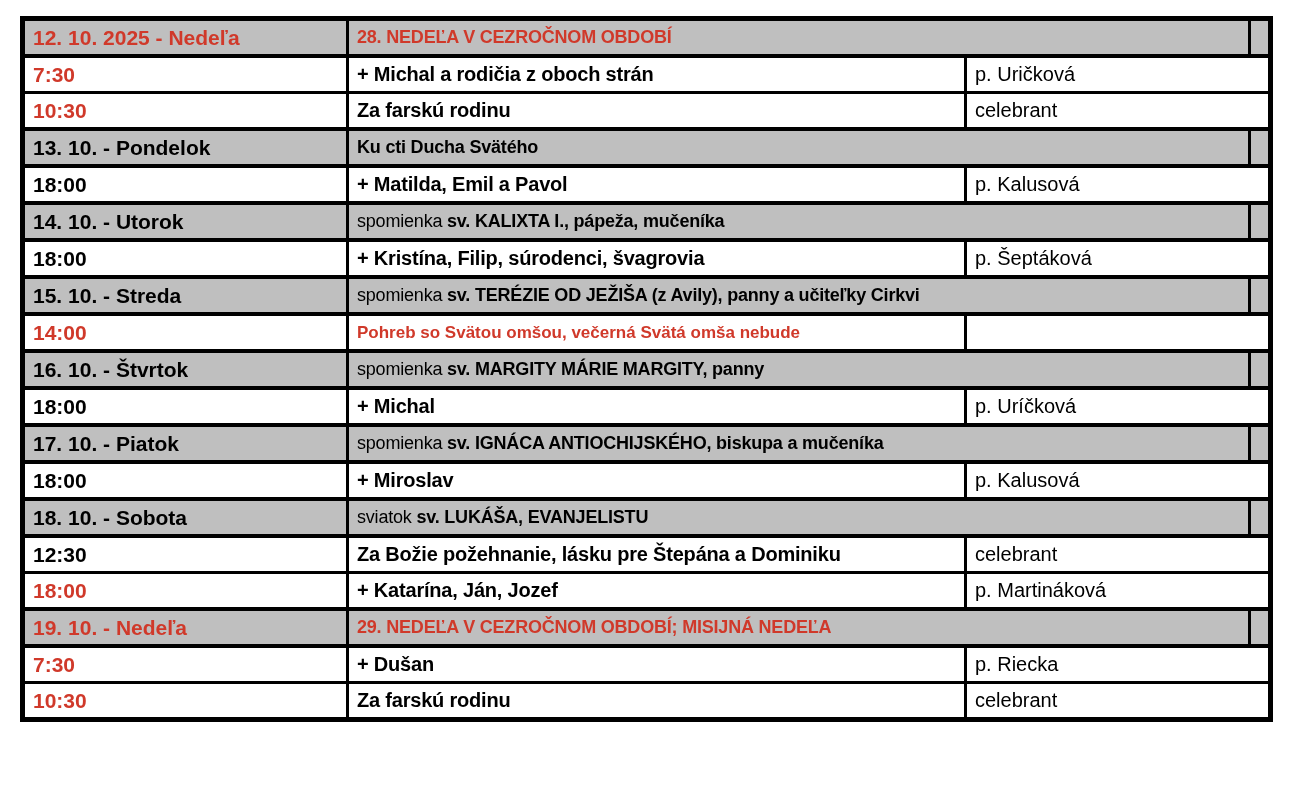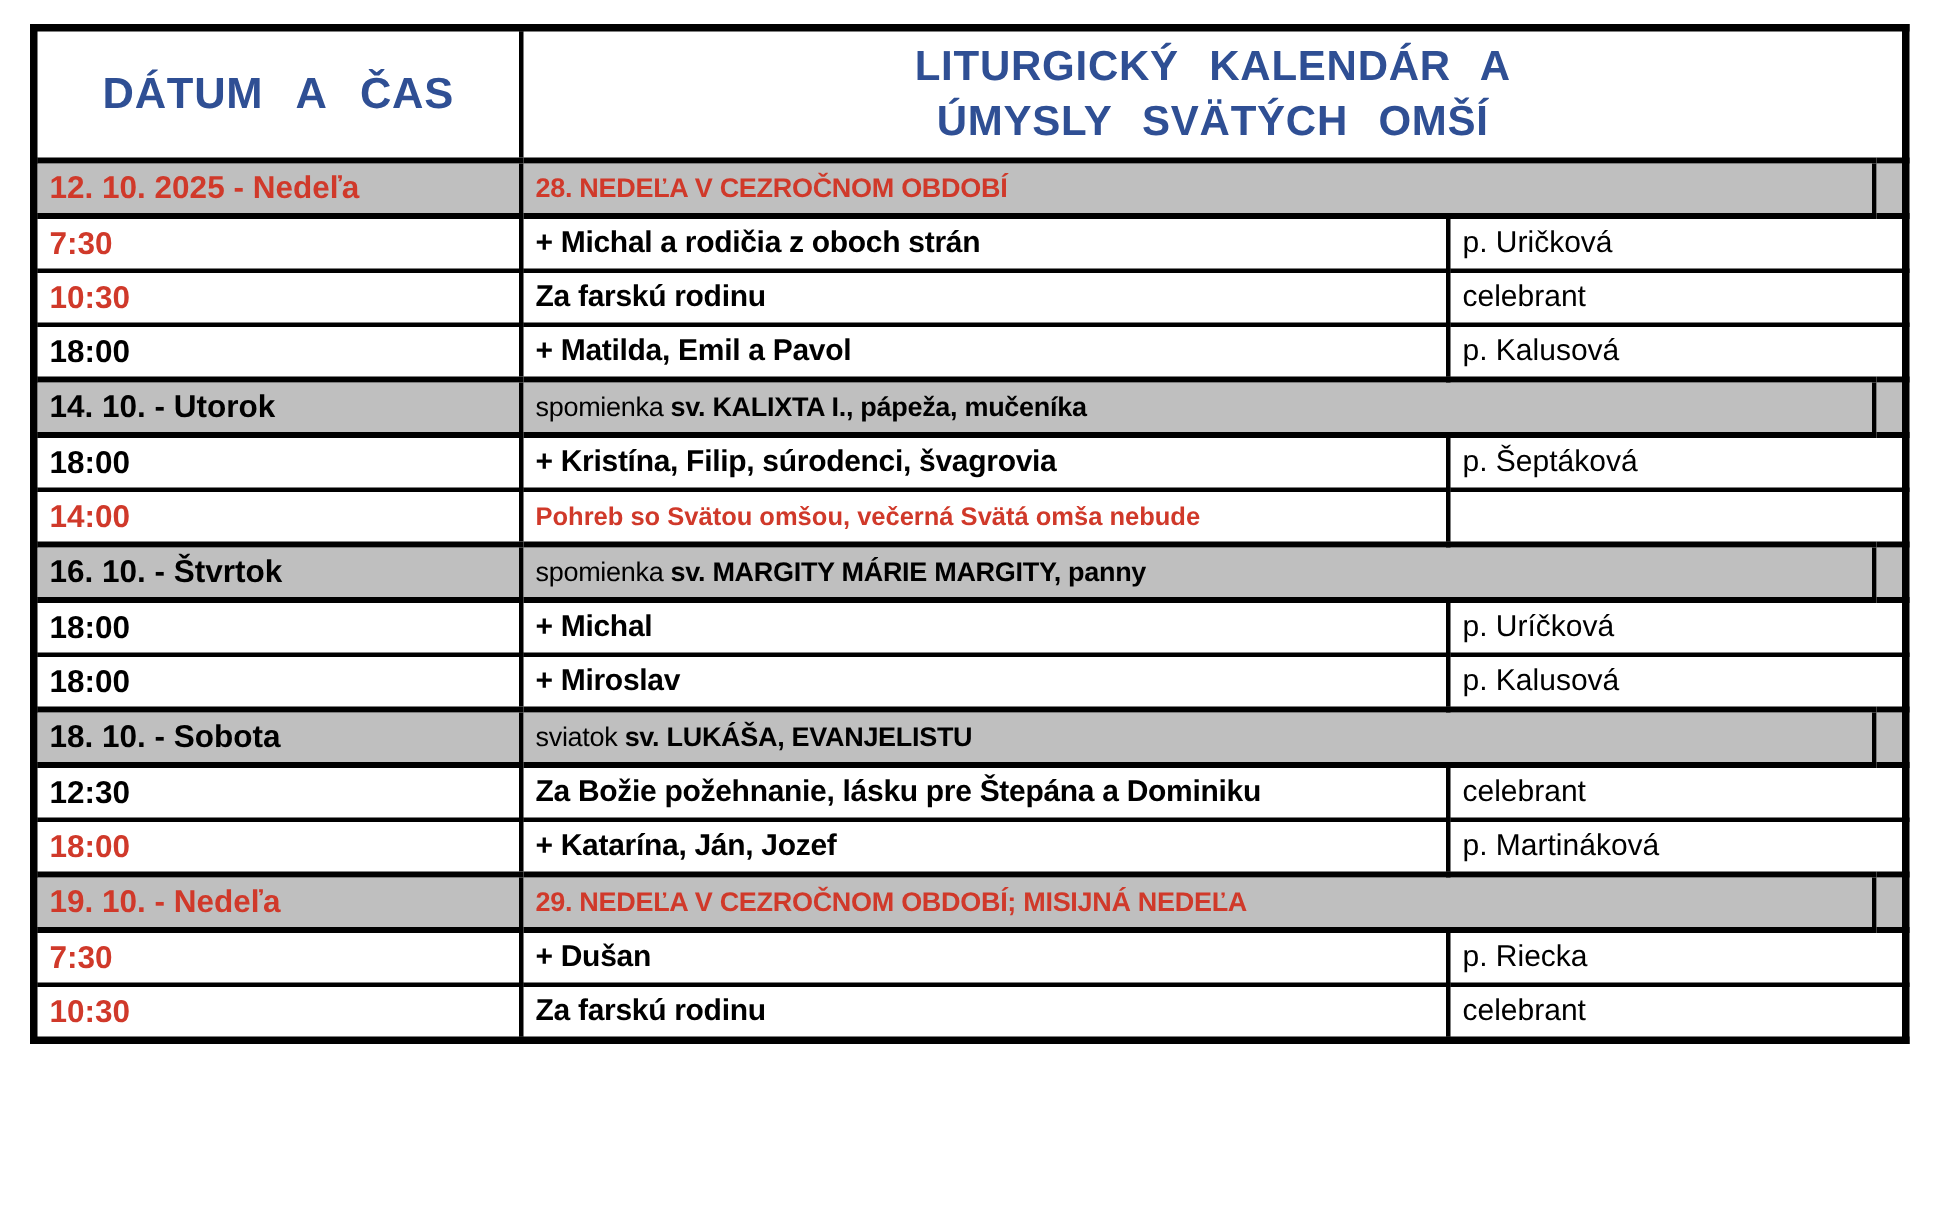--- a/index.html
+++ b/index.html
@@ -44,78 +44,86 @@
 <div class="sheet">
 <table>
   <colgroup>
         <col style="width:325px">
         <col style="width:618px">
         <col style="width:284px">
         <col style="width:21px">
       </colgroup>
 
   <tbody>
-        <tr class="header-row">
-    <td class="h-left">DÁTUM A ČAS</td>
-    <td class="h-right" colspan="3">
-      <div>LITURGICKÝ KALENDÁR A</div>
-      <div>ÚMYSLY SVÄTÝCH OMŠÍ</div>
-    </td>
-  </tr>
 
   <tr class="r day-row">
     <td class="c-date red">12. 10. 2025 - Nedeľa</td>
     <td class="c-title" colspan="2"><span class="prefix"></span><span class="strong red">28. NEDEĽA V CEZROČNOM OBDOBÍ</span></td>
     <td class="c-stub"></td>
   </tr>
   <tr class="r">
     <td class="c-time red">7:30</td>
     <td class="c-int">+ Michal a rodičia z oboch strán</td>
     <td class="c-cel" colspan="2">p. Uričková</td>
   </tr>
   <tr class="r">
     <td class="c-time red">10:30</td>
     <td class="c-int">Za farskú rodinu</td>
     <td class="c-cel" colspan="2">celebrant</td>
   </tr>
 
+  <tr class="r day-row">
+    <td class="c-date">13. 10. - Pondelok</td>
+    <td class="c-title" colspan="2"><span class="prefix"></span><span class="strong">Ku cti Ducha Svätého</span></td>
+    <td class="c-stub"></td>
+  </tr>
   <tr class="r">
     <td class="c-time">18:00</td>
     <td class="c-int">+ Matilda, Emil a Pavol</td>
     <td class="c-cel" colspan="2">p. Kalusová</td>
   </tr>
 
   <tr class="r day-row">
     <td class="c-date">14. 10. - Utorok</td>
     <td class="c-title" colspan="2"><span class="prefix">spomienka </span><span class="strong">sv. KALIXTA I., pápeža, mučeníka</span></td>
     <td class="c-stub"></td>
   </tr>
   <tr class="r">
     <td class="c-time">18:00</td>
     <td class="c-int">+ Kristína, Filip, súrodenci, švagrovia</td>
     <td class="c-cel" colspan="2">p. Šeptáková</td>
   </tr>
 
+  <tr class="r day-row">
+    <td class="c-date">15. 10. - Streda</td>
+    <td class="c-title" colspan="2"><span class="prefix">spomienka </span><span class="strong">sv. TERÉZIE OD JEŽIŠA (z Avily), panny a učiteľky Cirkvi</span></td>
+    <td class="c-stub"></td>
+  </tr>
   <tr class="r">
     <td class="c-time red">14:00</td>
     <td class="c-int note">Pohreb so Svätou omšou, večerná Svätá omša nebude</td>
     <td class="c-cel" colspan="2"></td>
   </tr>
 
   <tr class="r day-row">
     <td class="c-date">16. 10. - Štvrtok</td>
     <td class="c-title" colspan="2"><span class="prefix">spomienka </span><span class="strong">sv. MARGITY MÁRIE MARGITY, panny</span></td>
     <td class="c-stub"></td>
   </tr>
   <tr class="r">
     <td class="c-time">18:00</td>
     <td class="c-int">+ Michal</td>
     <td class="c-cel" colspan="2">p. Uríčková</td>
   </tr>
 
+  <tr class="r day-row">
+    <td class="c-date">17. 10. - Piatok</td>
+    <td class="c-title" colspan="2"><span class="prefix">spomienka </span><span class="strong">sv. IGNÁCA ANTIOCHIJSKÉHO, biskupa a mučeníka</span></td>
+    <td class="c-stub"></td>
+  </tr>
   <tr class="r">
     <td class="c-time">18:00</td>
     <td class="c-int">+ Miroslav</td>
     <td class="c-cel" colspan="2">p. Kalusová</td>
   </tr>
 
   <tr class="r day-row">
     <td class="c-date">18. 10. - Sobota</td>
     <td class="c-title" colspan="2"><span class="prefix">sviatok </span><span class="strong">sv. LUKÁŠA, EVANJELISTU</span></td>
     <td class="c-stub"></td>

